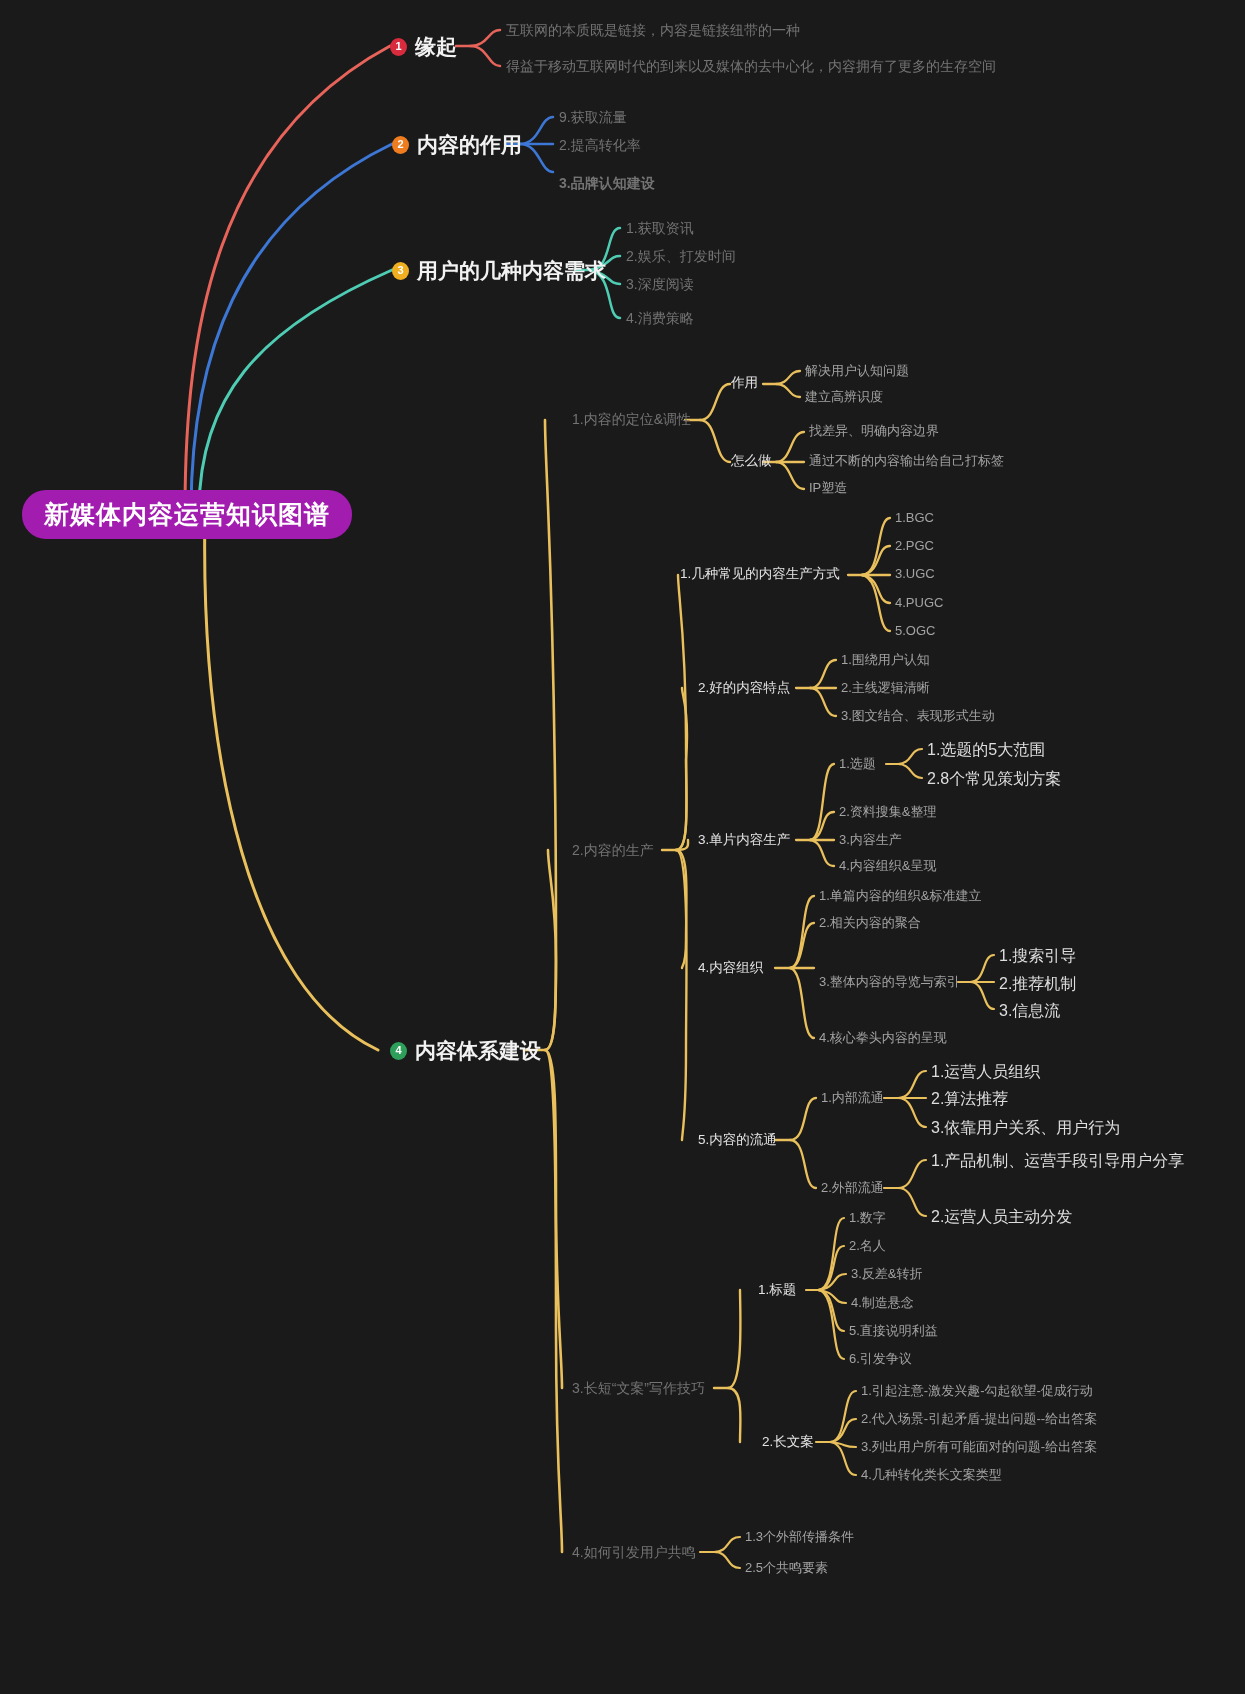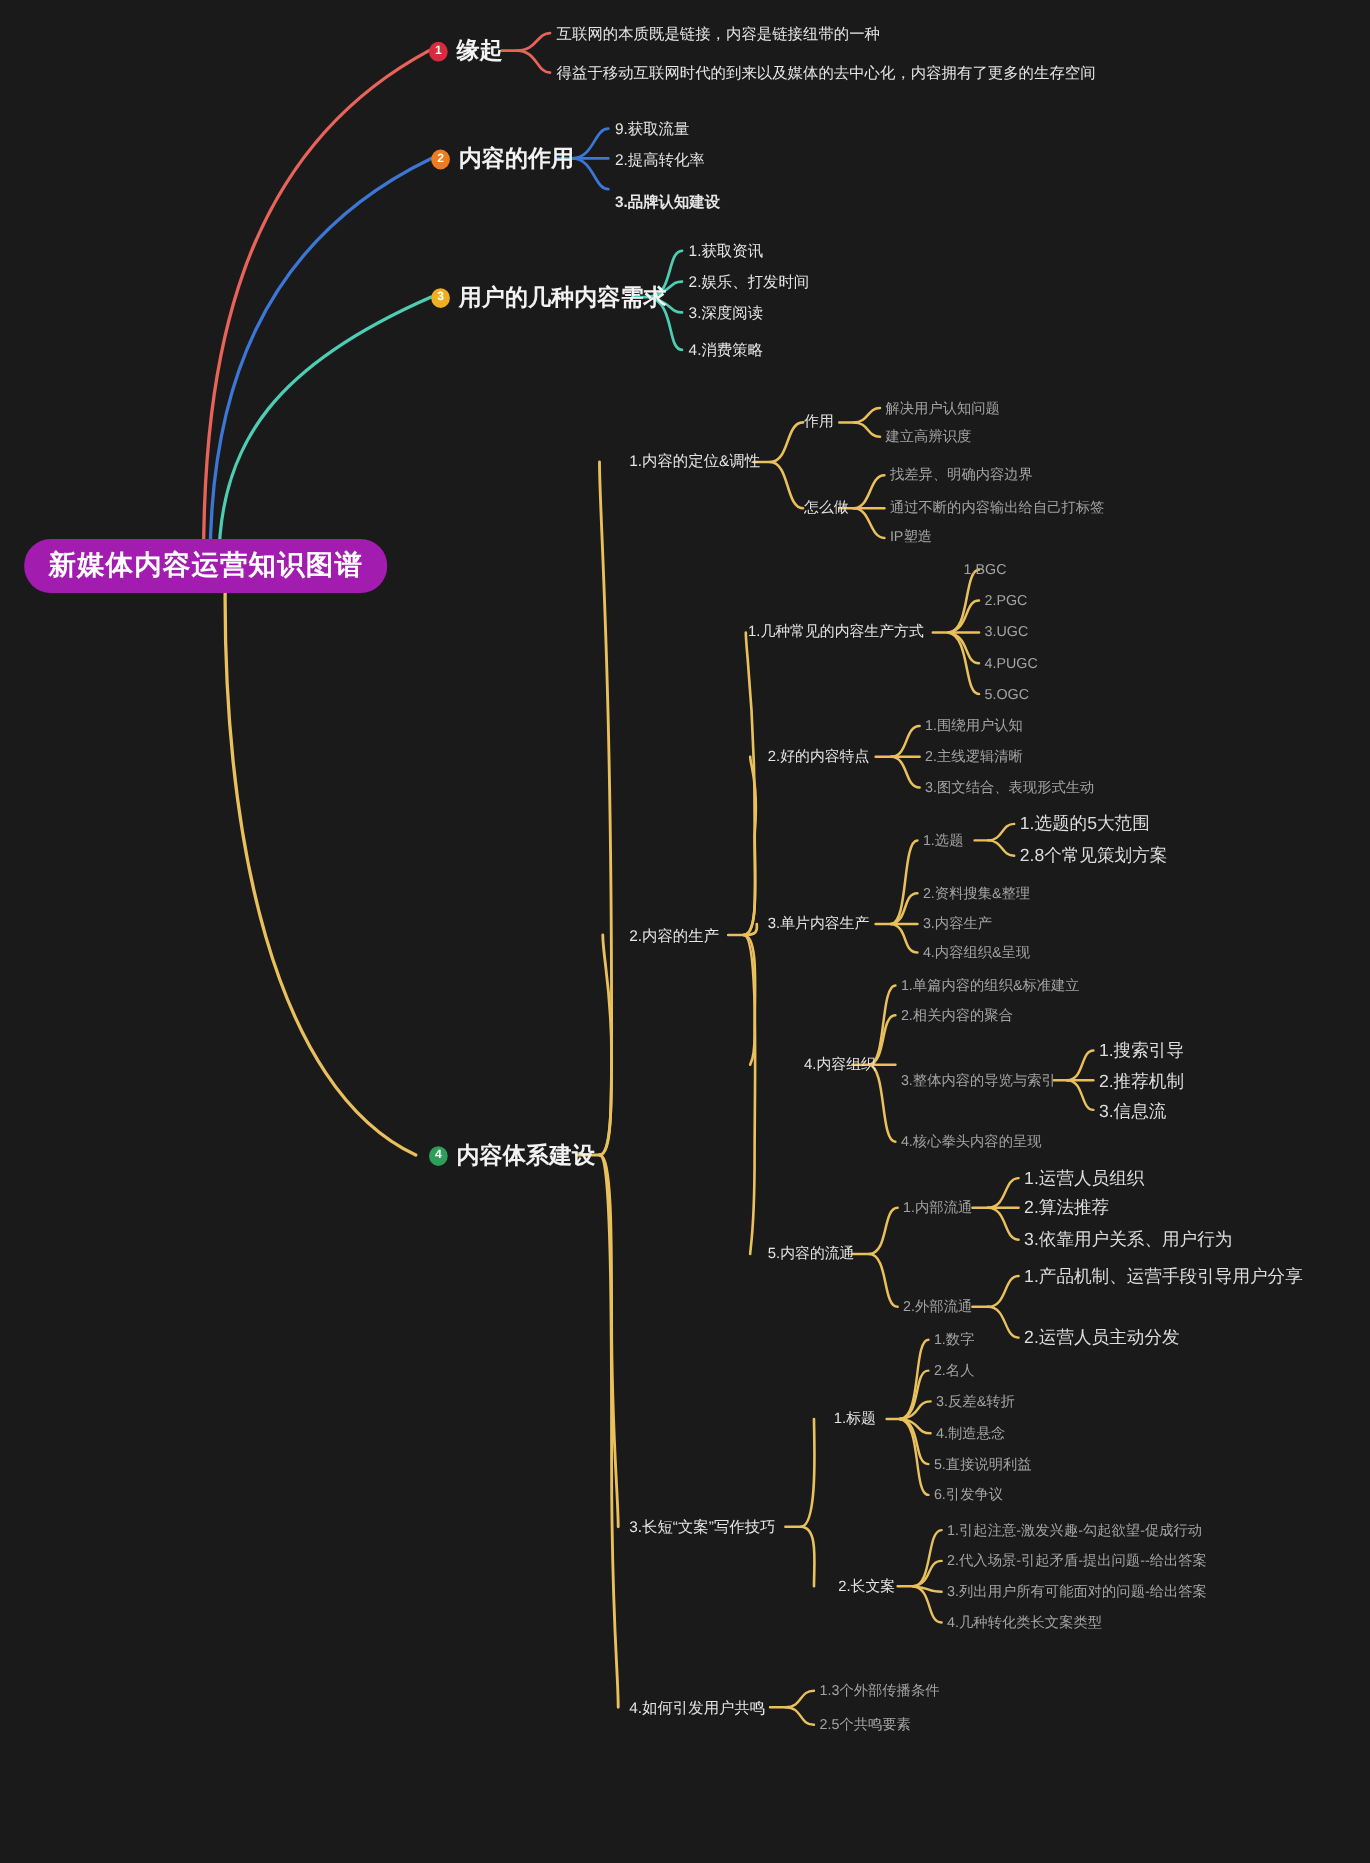--- a/index.html
+++ b/index.html
@@ -21,21 +21,21 @@
     letter-spacing:1px;box-shadow:0 0 0 0 rgba(0,0,0,0);
   }
 
   .l1{font-size:21px;font-weight:bold;color:#f2f2f2;display:flex;align-items:center;gap:8px;}
   .badge{
     display:inline-flex;align-items:center;justify-content:center;
     width:17px;height:17px;border-radius:50%;
     font-size:11px;font-weight:bold;color:#fff;flex:0 0 auto;
     line-height:1;padding-bottom:1px;
   }
-  .l2{font-size:14px;color:#e5e5e5;}
+  .l2{font-size:14px;color:#737373;}
   .l3{font-size:13.5px;color:#e3e3e3;}
   .l4{font-size:13px;color:#a3a3a3;}
   .l5{font-size:16px;color:#dedede;}
 </style>
 </head>
 <body>
 
 <div id="canvas">
   <svg class="links" viewBox="0 0 1245 1694">
 
@@ -167,40 +167,40 @@
   <div class="node l4" style="left:805px;top:364px;">解决用户认知问题</div>
   <div class="node l4" style="left:805px;top:390px;">建立高辨识度</div>
   <div class="node l3" style="left:731px;top:454px;">怎么做</div>
   <div class="node l4" style="left:809px;top:424px;">找差异、明确内容边界</div>
   <div class="node l4" style="left:809px;top:454px;">通过不断的内容输出给自己打标签</div>
   <div class="node l4" style="left:809px;top:481px;">IP塑造</div>
 
   <div class="node l2" style="left:572px;top:843px;">2.内容的生产</div>
 
   <div class="node l3" style="left:680px;top:567px;">1.几种常见的内容生产方式</div>
-  <div class="node l4" style="left:876px;top:511px;">1.BGC</div>
+  <div class="node l4" style="left:895px;top:511px;">1.BGC</div>
   <div class="node l4" style="left:895px;top:539px;">2.PGC</div>
   <div class="node l4" style="left:895px;top:567px;">3.UGC</div>
   <div class="node l4" style="left:895px;top:596px;">4.PUGC</div>
   <div class="node l4" style="left:895px;top:624px;">5.OGC</div>
 
   <div class="node l3" style="left:698px;top:681px;">2.好的内容特点</div>
   <div class="node l4" style="left:841px;top:653px;">1.围绕用户认知</div>
   <div class="node l4" style="left:841px;top:681px;text-align:right;">2.主线逻辑清晰</div>
   <div class="node l4" style="left:841px;top:709px;">3.图文结合、表现形式生动</div>
 
   <div class="node l3" style="left:698px;top:833px;">3.单片内容生产</div>
   <div class="node l4" style="left:839px;top:757px;">1.选题</div>
   <div class="node l5" style="left:927px;top:742px;">1.选题的5大范围</div>
   <div class="node l5" style="left:927px;top:771px;">2.8个常见策划方案</div>
   <div class="node l4" style="left:839px;top:805px;">2.资料搜集&amp;整理</div>
   <div class="node l4" style="left:839px;top:833px;">3.内容生产</div>
   <div class="node l4" style="left:839px;top:859px;">4.内容组织&amp;呈现</div>
 
-  <div class="node l3" style="left:698px;top:961px;margin-left:33px;">4.内容组织</div>
+  <div class="node l3" style="left:698px;top:961px;">4.内容组织</div>
   <div class="node l4" style="left:819px;top:889px;">1.单篇内容的组织&amp;标准建立</div>
   <div class="node l4" style="left:819px;top:916px;">2.相关内容的聚合</div>
   <div class="node l4" style="left:819px;top:975px;">3.整体内容的导览与索引</div>
   <div class="node l5" style="left:999px;top:948px;">1.搜索引导</div>
   <div class="node l5" style="left:999px;top:976px;">2.推荐机制</div>
   <div class="node l5" style="left:999px;top:1003px;">3.信息流</div>
   <div class="node l4" style="left:819px;top:1031px;">4.核心拳头内容的呈现</div>
 
   <div class="node l3" style="left:698px;top:1133px;">5.内容的流通</div>
   <div class="node l4" style="left:821px;top:1091px;">1.内部流通</div>

